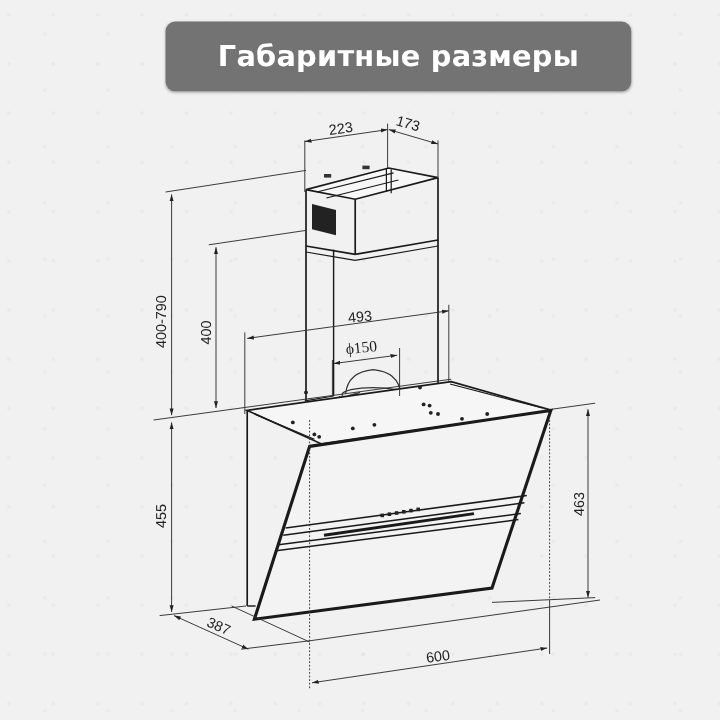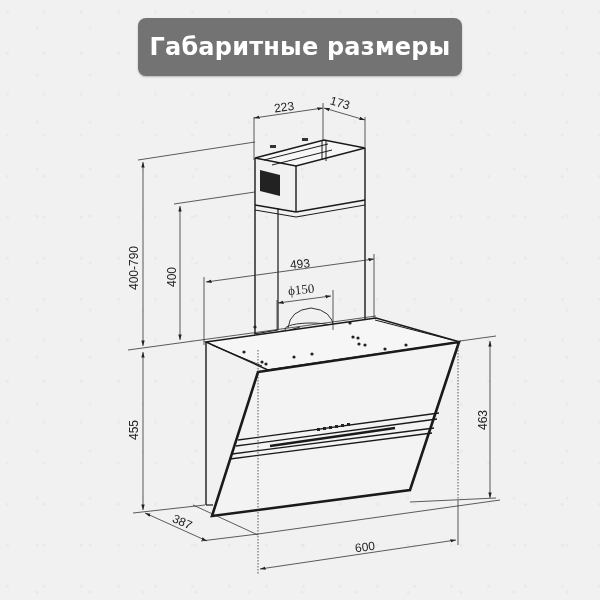--- a/index.html
+++ b/index.html
@@ -13,21 +13,21 @@
     position: absolute; inset: 0;
     background-image:
       radial-gradient(circle at 20% 30%, rgba(0,0,0,0.03) 0 1px, transparent 2px),
       radial-gradient(circle at 70% 60%, rgba(0,0,0,0.03) 0 1px, transparent 2px);
     background-size: 37px 41px, 53px 47px;
     pointer-events: none;
   }
   .title-badge {
     position: absolute;
     left: 138px; top: 18px;
-    width: 324px; height: 58px;
+    width: 388px; height: 58px;
     background: #737373;
     border-radius: 8px;
     box-shadow: 0 1px 2px rgba(0,0,0,0.25);
     display: flex; align-items: center; justify-content: center;
   }
   .title-text {
     color: #ffffff;
     font-family: "DejaVu Sans", "Liberation Sans", sans-serif;
     font-size: 24px;
     font-weight: bold;

